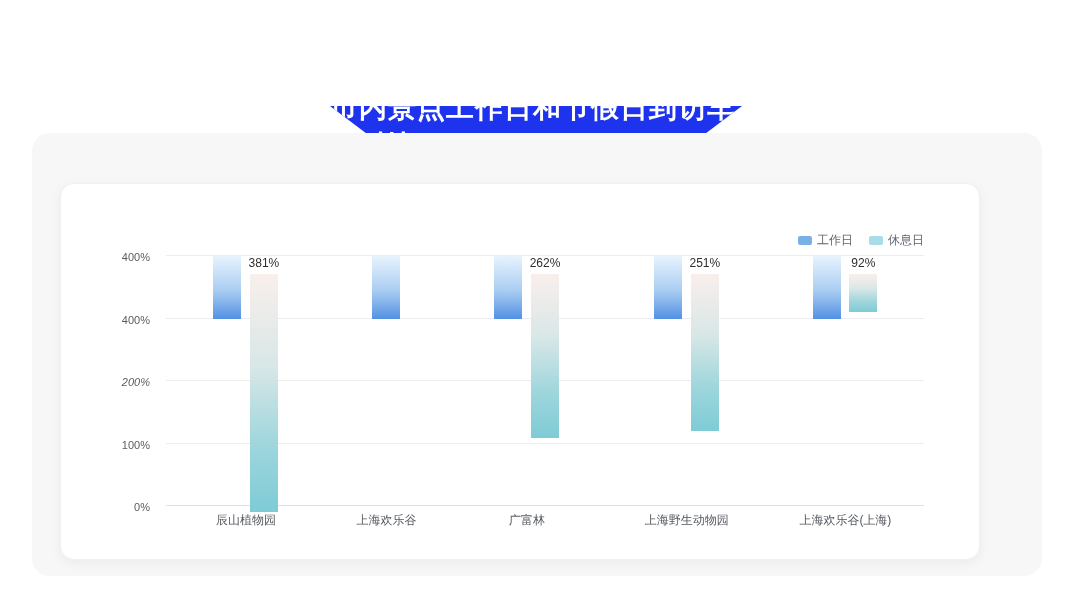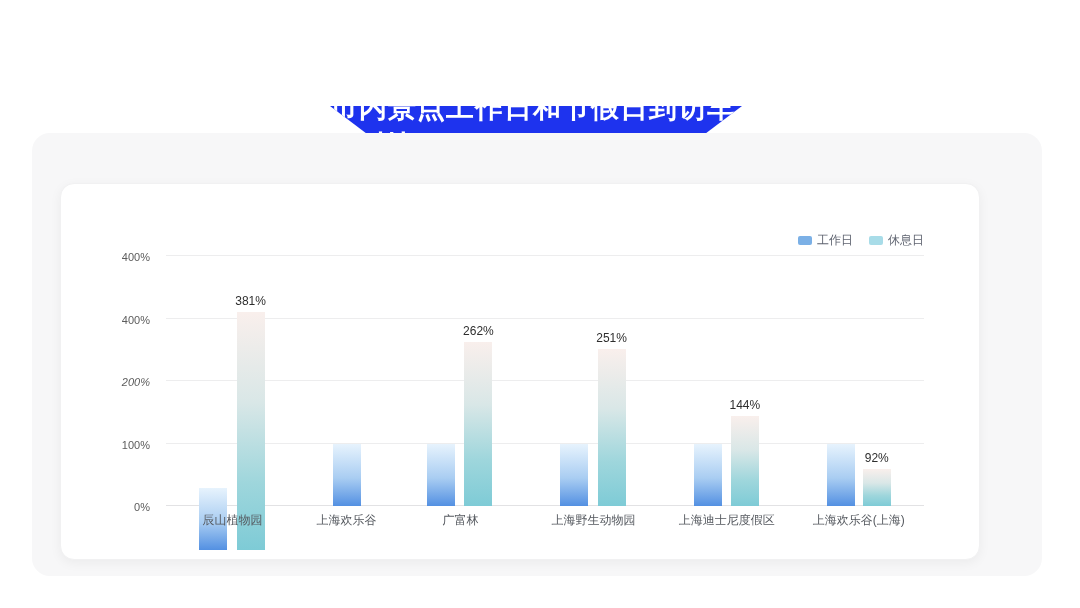--- a/index.html
+++ b/index.html
@@ -46,21 +46,21 @@
 
   
   .chart { position:absolute; left:45px; right:55px; top:72px; height:250px; }
   .y-axis { position:absolute; left:0; top:0; width:52px; height:250px; }
   .y-tick { position:absolute; right:8px; font-size:11px; color:#5c5c5c; }
   .plot { position:absolute; left:60px; right:0; top:0; height:250px;
           display:flex; justify-content:space-around; align-items:flex-end; }
   .gridline { position:absolute; left:0; right:0; height:1px; background:#ededee; }
   .gridline.axis-line { background:#e2e2e4; }
   .group { position:relative; display:flex; flex-direction:column; align-items:center; height:250px; }
-  .bars { display:flex; align-items:flex-end; gap:8px; height:250px;margin-top:44px; }
+  .bars { display:flex; align-items:flex-start; gap:8px; height:250px; }
   .bar-wrap { display:flex; flex-direction:column; align-items:center; justify-content:flex-end; }
   .bar { width:28px; }
   .bar.s0 { background:linear-gradient(180deg,#e7f3fd 0%,#a9cdf2 55%,#5390e2 100%); }
   .bar.s1 { background:linear-gradient(180deg,#f9efec 0%,#d9e7e7 38%,#9ed6dc 72%,#7ecbd6 100%); }
   .bar-label { font-size:12px; color:#2e2e2e; margin-bottom:4px; white-space:nowrap; }
   .x-label { position:absolute; top:256px; font-size:12px; color:#55595f; white-space:nowrap; }
 </style>
 </head>
 <body>
 
@@ -142,32 +142,20 @@
                 </div>
               </div>
               <div class="x-label">上海野生动物园</div>
             </div>
             <div class="group">
               <div class="bars">
                 <div class="bar-wrap">
                   <div class="bar s0" style="height: 62.5px;"></div>
                 </div>
                 <div class="bar-wrap">
-                  <div class="bar-label">144%</div>
-                  <div class="bar s1" style="height: 90px;"></div>
-                </div>
-              </div>
-              <div class="x-label">上海迪士尼度假区</div>
-            </div>
-            <div class="group">
-              <div class="bars">
-                <div class="bar-wrap">
-                  <div class="bar s0" style="height: 62.5px;"></div>
-                </div>
-                <div class="bar-wrap">
                   <div class="bar-label">92%</div>
                   <div class="bar s1" style="height: 37.5px;"></div>
                 </div>
               </div>
               <div class="x-label">上海欢乐谷(上海)</div>
             </div>
           </div>
       </div>
 
     </div>

